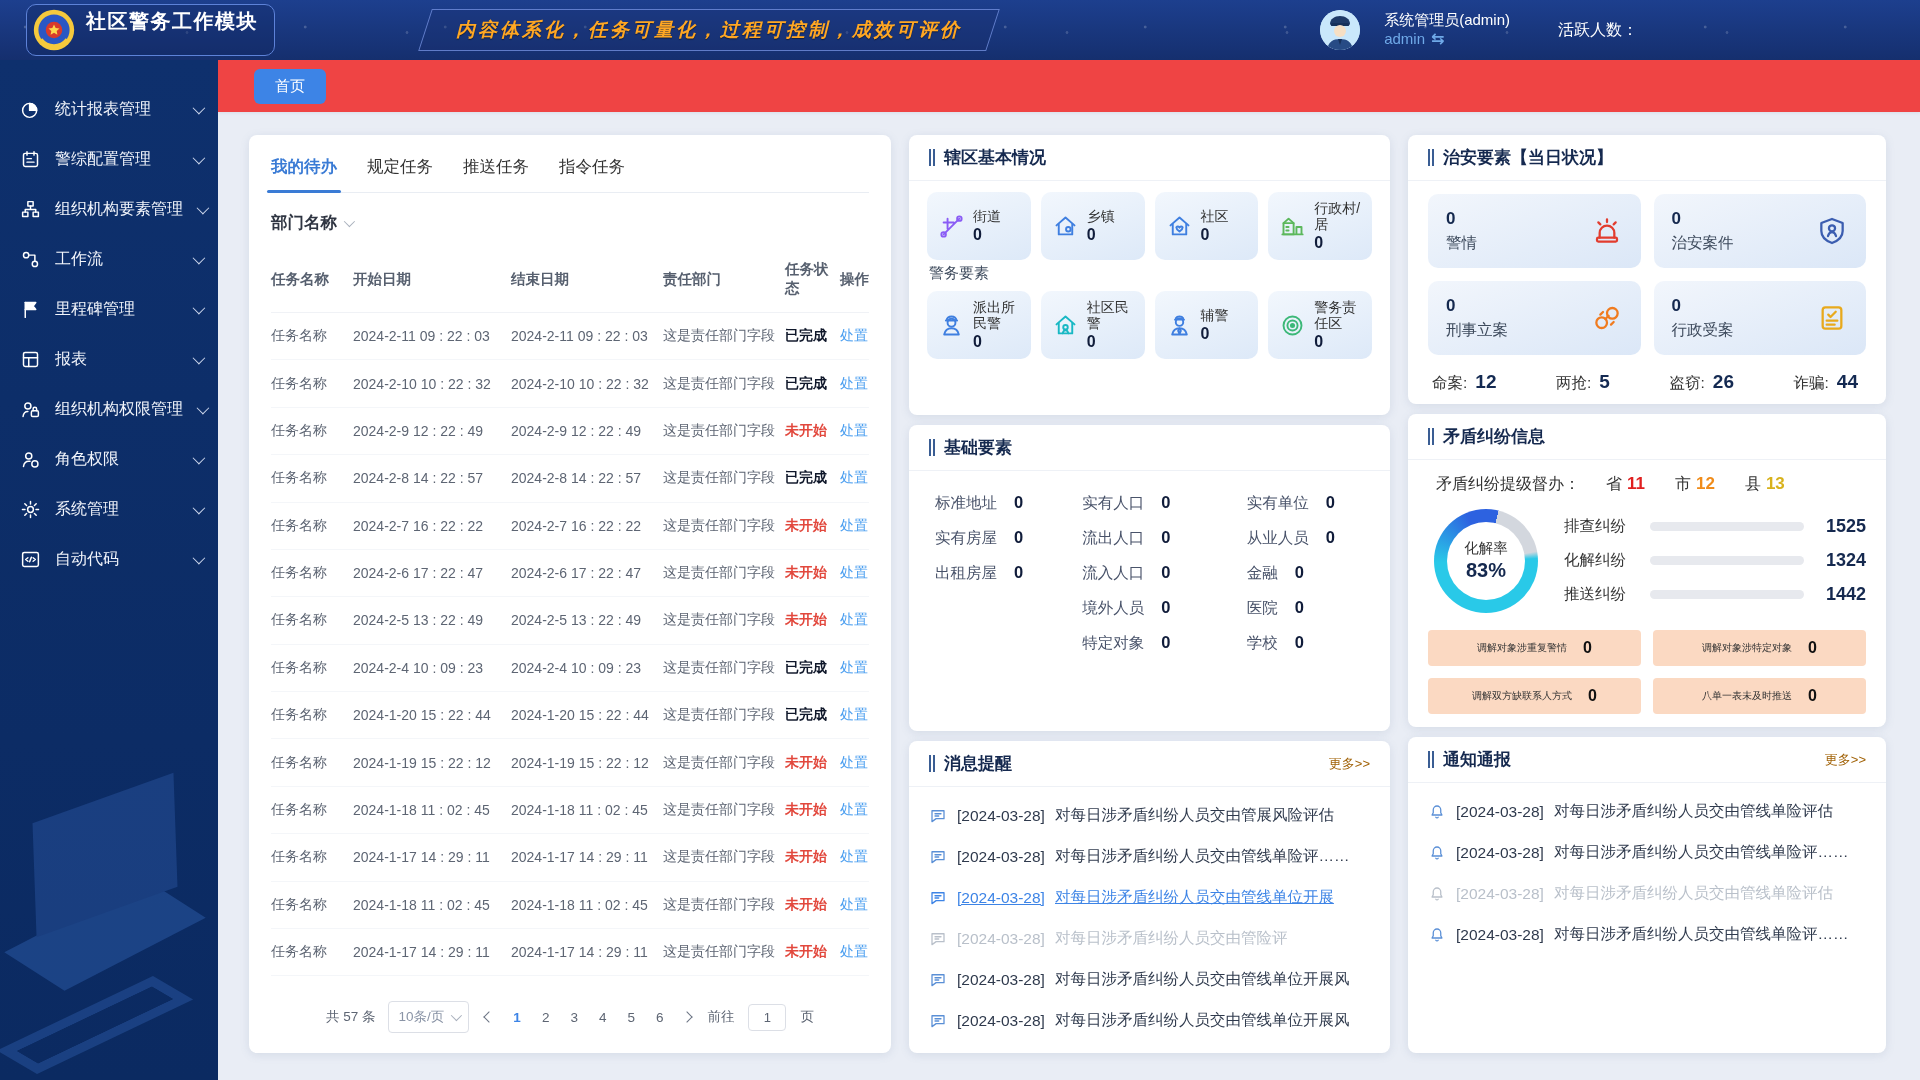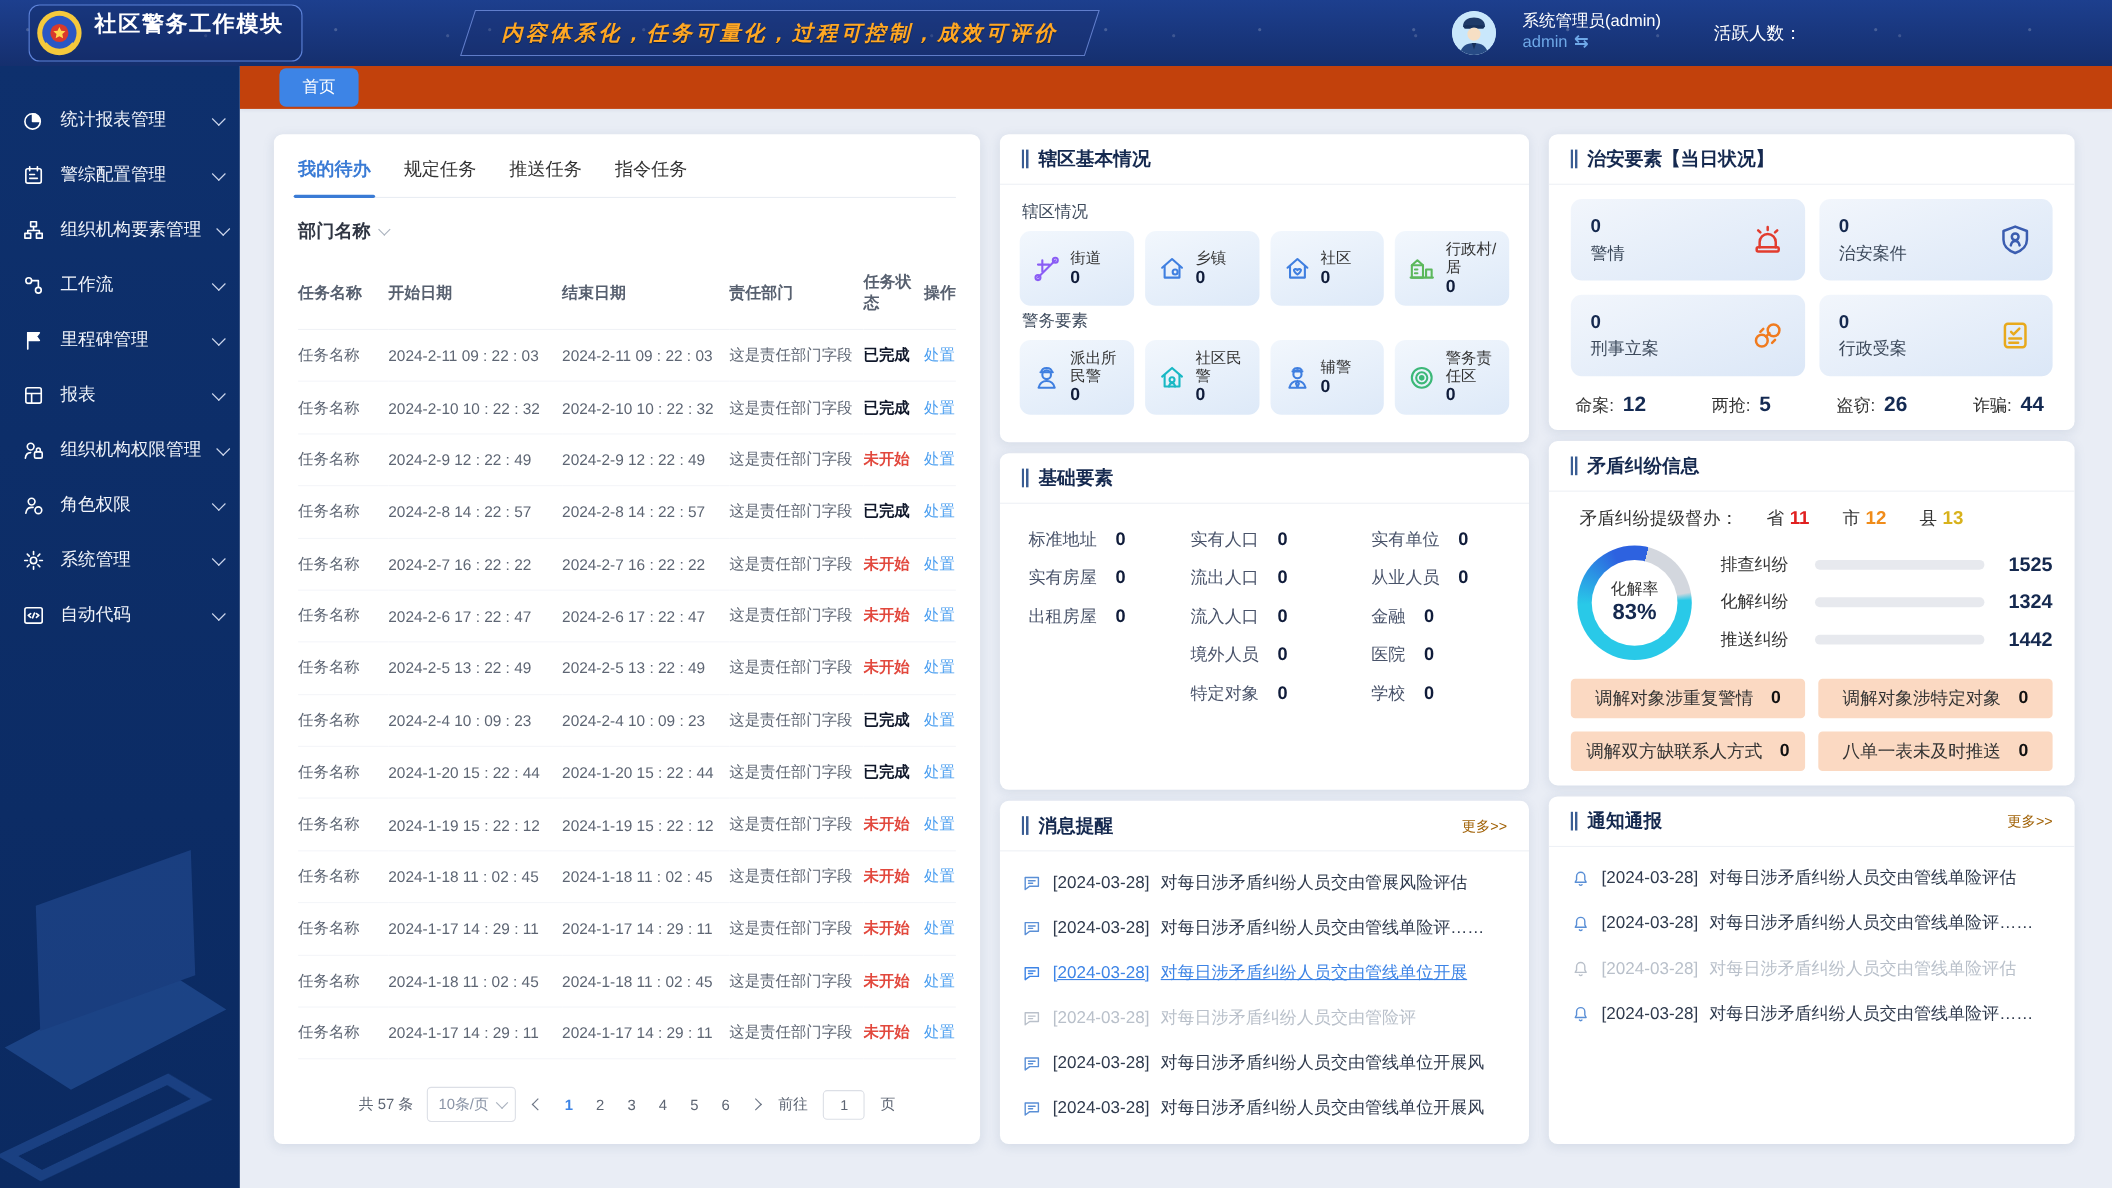--- a/index.html
+++ b/index.html
@@ -47,21 +47,21 @@
   .side-deco { position:absolute; bottom:-20px; left:-30px; width:280px; height:330px; opacity:.5; z-index:1; }
   .sd1 { position:absolute; left:40px; top:120px; width:190px; height:90px;
     background:#2d5ca8; transform:rotateX(55deg) rotateZ(-42deg); }
   .sd2 { position:absolute; left:60px; top:30px; width:150px; height:110px;
     background:#28529c; transform:rotateX(10deg) rotateZ(-20deg) skewX(-18deg); }
   .sd3 { position:absolute; left:20px; top:225px; width:210px; height:60px;
     background:transparent; border:14px solid #2a57a2; transform:rotateX(58deg) rotateZ(-42deg); }
 
   
   .main { position:absolute; top:60px; left:218px; right:0; bottom:0; }
-  .tabstrip { height:39px; background:#c2410c; display:flex; align-items:center;
+  .tabstrip { height:52px; background:#ef4444; display:flex; align-items:center;
     padding-left:36px; box-shadow:0 1px 3px rgba(100,120,160,.12); position:relative; z-index:5; }
   .home-tab { background:#3d84e6; color:#fff; font-size:15px; padding:8px 21px;
     border-radius:6px; border:none; cursor:pointer; }
   .content { display:flex; gap:18px; padding:23px 0 0 31px; }
 
   .panel { background:#fff; border-radius:8px; box-shadow:0 2px 10px rgba(90,110,150,.14); }
   .panel-hd { height:46px; display:flex; align-items:center; padding:0 20px;
     border-bottom:1px solid #eef1f6; }
   .accent { width:6px; height:17px; flex:none;
     background:linear-gradient(90deg,#3a5d93 0 2px,transparent 2px 4px,#3a5d93 4px 6px); }
@@ -168,21 +168,21 @@
   .donut-value { font-size:20px; font-weight:bold; color:#15294f; }
   .bars { flex:1; }
   .bar-row { display:flex; align-items:center; gap:12px; margin:13px 0; }
   .bar-label { font-size:15.5px; color:#333; width:74px; flex:none; }
   .bar-track { flex:1; height:9px; background:#e7e9ee; border-radius:5px; overflow:hidden; }
   .bar-fill { height:100%; border-radius:5px; }
   .bar-value { width:50px; text-align:right; font-size:18px; font-weight:bold; color:#15294f; flex:none; }
   .warn-grid { display:grid; grid-template-columns:1fr 1fr; gap:12px; }
   .warn-btn { height:36px; background:#fbd9c2; border-radius:4px; display:flex; align-items:center;
     justify-content:center; gap:16px; cursor:pointer; }
-  .warn-label { font-size:16px; color:#333; }
+  .warn-label { font-size:10px; color:#333; }
   .warn-value { font-size:16px; font-weight:bold; color:#111; }
 </style>
 </head>
 <body>
 
 <div class="header">
   <div class="logo-wrap">
     <svg class="emblem" viewBox="0 0 48 48">
       <circle cx="24" cy="24" r="22" fill="#f5c93c"></circle>
       <circle cx="24" cy="24" r="17" fill="#2a57c4"></circle>
@@ -493,21 +493,20 @@
       </div>
     </div>
 
     <div class="col col-mid">
       <div class="panel district-panel">
         <div class="panel-hd">
           <span class="accent"></span>
           <span class="panel-title">辖区基本情况</span>
         </div>
         <div class="district-body">
-          <div class="sec-label">辖区情况</div>
           <div class="card-row">
               <div class="d-card">
     <span class="ci" style="color: rgb(138, 92, 245);"><svg viewBox="0 0 24 24" fill="none" stroke="currentColor" stroke-width="1.7" stroke-linecap="round" stroke-linejoin="round">
                     <path d="M5 19L19 5M5 8.5h9M8.5 5v9"></path>
                     <circle cx="5" cy="19" r="2"></circle>
                     <circle cx="19" cy="5" r="2"></circle>
                   </svg></span>
     <span>
       <span class="d-label" style="display:block">街道</span>
       <span class="d-value" style="display:block">0</span>

